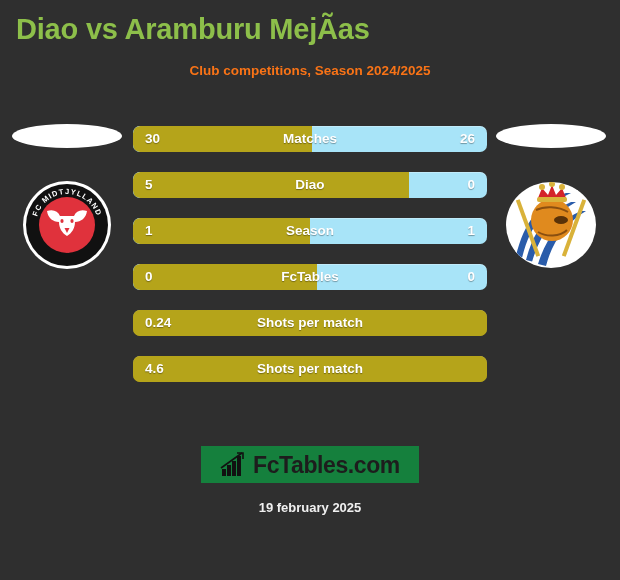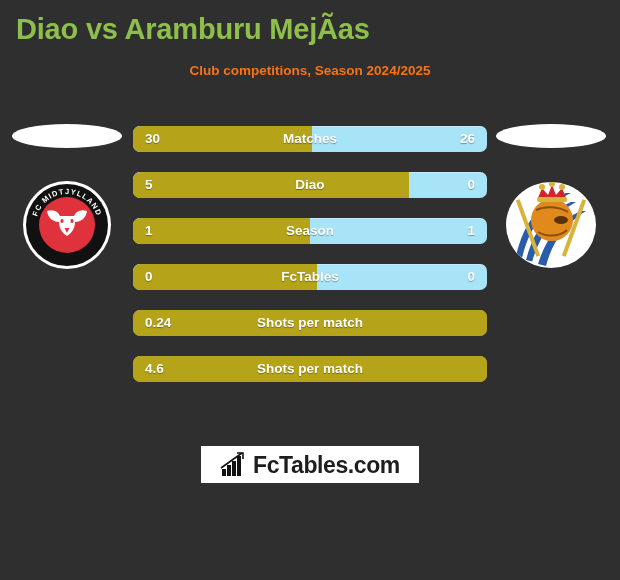--- a/index.html
+++ b/index.html
@@ -176,21 +176,21 @@
     text-align: center;
   }
 
   
   .logo-box {
     position: absolute;
     left: 201px;
     top: 446px;
     width: 218px;
     height: 37px;
-    background: #ffffff;
+    background: #15803d;
     display: flex;
     align-items: center;
     justify-content: center;
     gap: 7px;
   }
   .logo-text {
     color: #1d1d1d;
     font-size: 23px;
     font-weight: bold;
     letter-spacing: -0.4px;
@@ -339,14 +339,15 @@
       <rect x="2" y="17" width="4" height="7" fill="#111111"></rect>
       <rect x="7" y="13" width="4" height="11" fill="#111111"></rect>
       <rect x="12" y="9" width="4" height="15" fill="#111111"></rect>
       <rect x="17" y="4" width="4" height="20" fill="#111111"></rect>
       <path d="M1 16 L 22 1" stroke="#111111" stroke-width="1.6" fill="none"></path>
       <path d="M17 1 L 23 1 L 23 7" stroke="#111111" stroke-width="1.6" fill="none"></path>
     </svg>
     <span class="logo-text">FcTables.com</span>
   </div>
 
+  <div class="date">19 february 2025</div>
 
 </div>
 
 </body></html>

